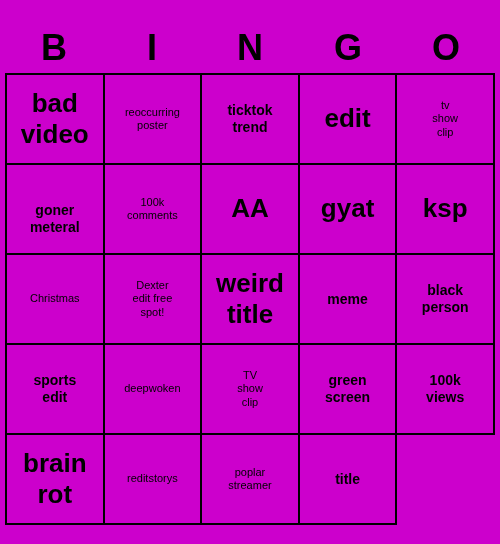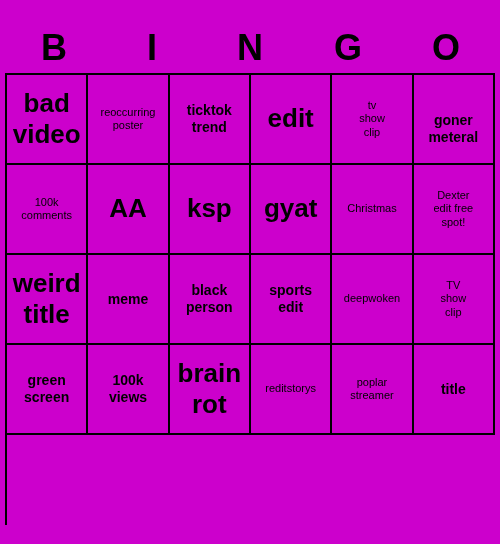--- a/index.html
+++ b/index.html
@@ -25,21 +25,21 @@
     }
     .bingo-header span {
       font-size: 36px;
       font-weight: bold;
       color: #000;
       width: 88px;
       text-align: center;
     }
     .bingo-grid {
       display: grid;
-      grid-template-columns: repeat(6, 1fr);
+      grid-template-columns: repeat(5, 1fr);
       grid-template-rows: repeat(5, 1fr);
       border: 2px solid #000;
       border-right: none;
       border-bottom: none;
     }
     .cell {
       border-right: 2px solid #000;
       border-bottom: 2px solid #000;
       background: #cc00cc;
       display: flex;
@@ -104,24 +104,24 @@
 meteral</span>
       </div>
       <div class="cell">
         <span class="cell-text small" style="white-space: pre-line;">100k
 comments</span>
       </div>
       <div class="cell">
         <span class="cell-text xlarge" style="white-space: pre-line;">AA</span>
       </div>
       <div class="cell">
-        <span class="cell-text xlarge" style="white-space: pre-line;">ksp</span>
+        <span class="cell-text xlarge" style="white-space: pre-line;">gyat</span>
       </div>
       <div class="cell">
-        <span class="cell-text xlarge" style="white-space: pre-line;">gyat</span>
+        <span class="cell-text xlarge" style="white-space: pre-line;">ksp</span>
       </div>
       <div class="cell">
         <span class="cell-text small" style="white-space: pre-line;">Christmas</span>
       </div>
       <div class="cell">
         <span class="cell-text small" style="white-space: pre-line;">Dexter
 edit free
 spot!</span>
       </div>
       <div class="cell">

